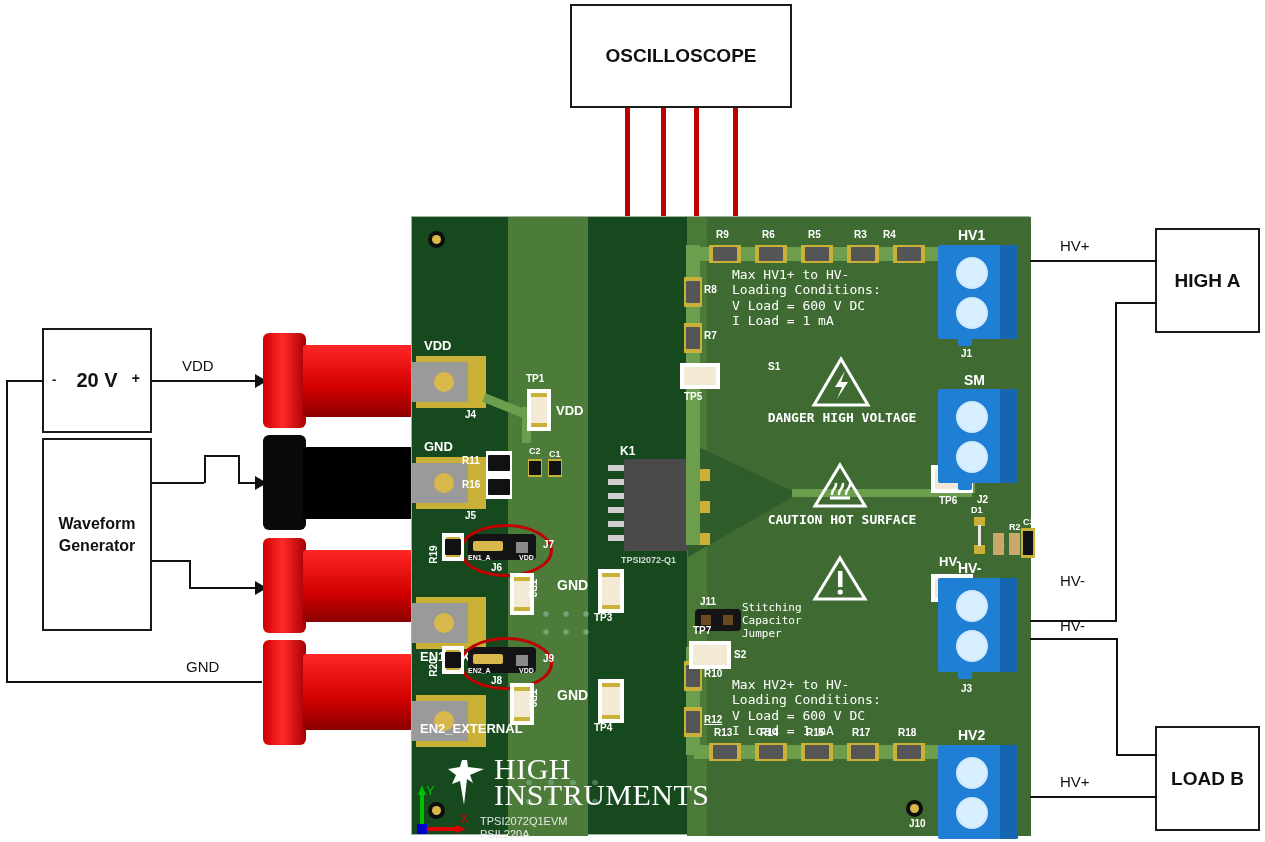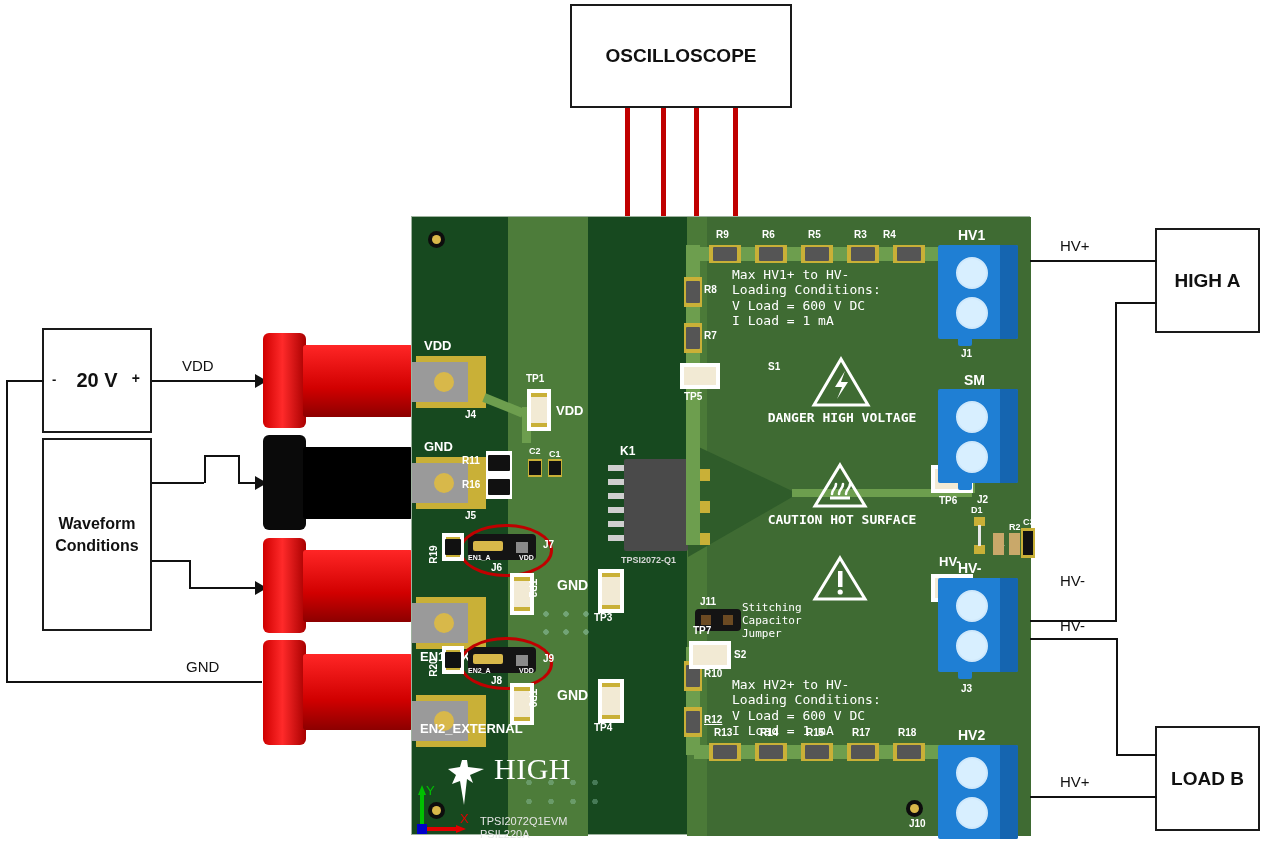--- a/index.html
+++ b/index.html
@@ -117,21 +117,21 @@
   <div class="ordot" style="left:525px;top:686px;"></div>
 
   <div class="box" style="left:42px;top:328px;width:110px;height:105px;">
     <span class="lbl" style="left:8px;top:42px;font-size:13px;">-</span>
     <span style="font-size:20px;">20 V</span>
     <span class="lbl" style="right:10px;top:40px;font-size:14px;font-weight:bold;">+</span>
   </div>
 
   <div class="box" style="left:42px;top:438px;width:110px;height:193px;font-size:16px;flex-direction:column;line-height:1.35;">
     <span>Waveform</span>
-    <span>Conditions</span>
+    <span>Generator</span>
   </div>
 
   <div class="wire wh" style="left:152px;top:380px;width:108px;"></div>
   <div class="arrow" style="left:255px;top:374px;"></div>
   <span class="lbl" style="left:182px;top:357px;">VDD</span>
 
   <div class="wire wv" style="left:6px;top:380px;height:302px;"></div>
   <div class="wire wh" style="left:6px;top:380px;width:38px;"></div>
   <div class="wire wh" style="left:6px;top:681px;width:256px;"></div>
   <span class="lbl" style="left:186px;top:658px;">GND</span>
@@ -480,20 +480,21 @@
       <div class="scr" style="left:18px;top:12px;width:28px;height:28px;"></div>
       <div class="scr" style="left:18px;top:52px;width:28px;height:28px;"></div>
     </div>
     <div class="refdes" style="left:497px;top:601px;">J10</div>
 
     <div id="tilogo" style="left:28px;top:538px;width:230px;height:62px;">
       <svg width="52" height="52" viewBox="0 0 52 52" style="position:absolute;left:0;top:2px;">
         <path d="M8 12 L20 10 L22 3 L27 3 L28 10 L44 12 L30 18 L33 26 L27 22 L24 48 L20 24 L12 27 L16 18 Z" fill="#fff"></path>
       </svg>
       <div class="ti-word" style="position:absolute;left:54px;top:0px;font-size:30px;">HIGH</div>
+      <div class="ti-word" style="position:absolute;left:54px;top:26px;font-size:30px;">INSTRUMENTS</div>
     </div>
     <div class="refdes" style="left:68px;top:598px;font-size:11px;font-weight:normal;color:#e6e6e6;">TPSI2072Q1EVM</div>
     <div class="refdes" style="left:68px;top:611px;font-size:11px;font-weight:normal;color:#e6e6e6;">PSIL220A</div>
 
     <svg width="60" height="52" viewBox="0 0 60 52" style="position:absolute;left:2px;top:566px;">
       <line x1="8" y1="46" x2="8" y2="10" stroke="#00c000" stroke-width="4"></line>
       <polygon points="8,2 4,12 12,12" fill="#00c000"></polygon>
       <line x1="8" y1="46" x2="44" y2="46" stroke="#e00000" stroke-width="4"></line>
       <polygon points="52,46 42,42 42,50" fill="#e00000"></polygon>
       <rect x="3" y="41" width="10" height="10" fill="#0000cc"></rect>

